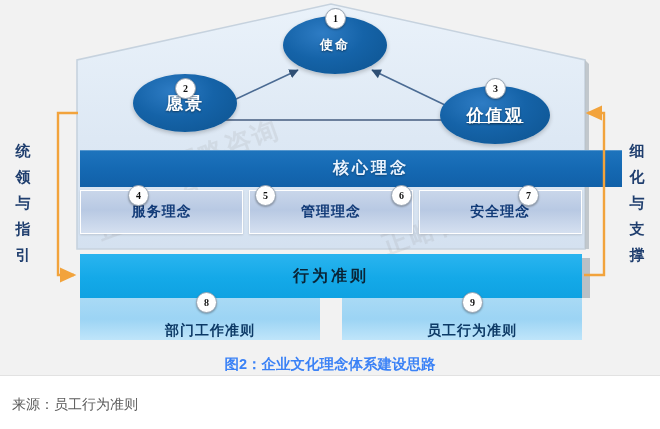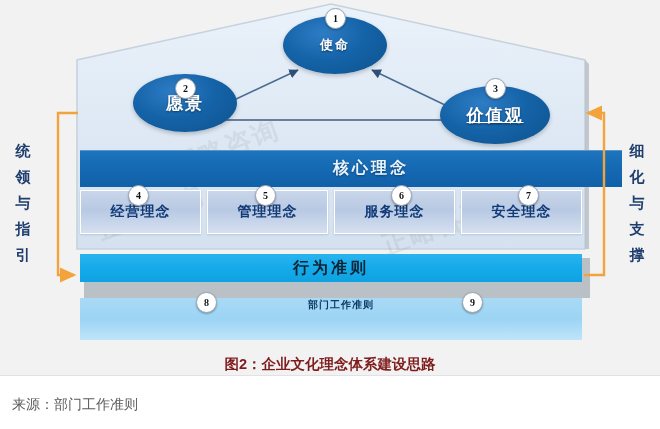--- a/index.html
+++ b/index.html
@@ -134,43 +134,43 @@
   
   .behaviour-shadow{
     position:absolute;
     left:84px; top:258px;
     width:506px; height:40px;
     background:#b9c0c6;
   }
   .behaviour-bar {
     position: absolute;
     left: 80px; top: 254px;
-    width: 502px; height: 28px;
+    width: 502px; height: 44px;
     background: linear-gradient(180deg,#2ab4ef 0%, #14a9e8 55%, #0fa2e2 100%);
     color: #0a2436;
     display:flex; align-items:center; justify-content:center;
     font-size: 16px; font-weight: bold; letter-spacing: 3px;
   }
 
   
   .bottom-row {
     position: absolute;
     left: 80px; top: 298px;
     width: 502px; height: 42px;
     display: flex;
     gap: 22px;
   }
   .bottom-box {
     flex: 1;
     background: linear-gradient(180deg,#a9daf5 0%, #9cd4f4 50%, #bfe5fa 100%);
     display: flex;
-    align-items: flex-start;
+    align-items: flex-end;
     justify-content: center;
     color: #0d3a66;
-    font-size: 10px;
+    font-size: 14px;
     font-weight: bold;
     letter-spacing: 1px;
     padding-left: 20px;
   }
 
   
   .side-label {
     position: absolute;
     width: 26px;
     color: #1f3e6e;
@@ -205,21 +205,21 @@
   }
 
   
   .caption {
     position: absolute;
     left: 0; top: 355px;
     width: 660px;
     text-align: center;
     font-size: 14.5px;
     font-weight: bold;
-    color: #7f1d1d;
+    color: #3b82f6;
   }
   .source {
     position: absolute;
     left: 12px; top: 396px;
     font-size: 14px;
     color: #5a5a5a;
   }
 </style>
 </head>
 <body>
@@ -274,45 +274,45 @@
       <span>价值观</span>
     </div>
     <div class="badge" style="left:485px; top:78px;">3</div>
 
     <div class="core-bar">
       <span>核心理念</span>
     </div>
 
     <div class="concept-row">
       <div class="concept-box">
-        <span>经营理念</span>
+        <span>服务理念</span>
       </div>
       <div class="concept-box">
         <span>管理理念</span>
-      </div>
-      <div class="concept-box">
-        <span>服务理念</span>
       </div>
       <div class="concept-box">
         <span>安全理念</span>
       </div>
     </div>
     <div class="badge" style="left:128px; top:185px;">4</div>
     <div class="badge" style="left:255px; top:185px;">5</div>
     <div class="badge" style="left:391px; top:185px;">6</div>
     <div class="badge" style="left:518px; top:185px;">7</div>
 
     <div class="behaviour-shadow"></div>
     <div class="behaviour-bar">
       <span>行为准则</span>
     </div>
 
     <div class="bottom-row">
       <div class="bottom-box">
         <span>部门工作准则</span>
+      </div>
+      <div class="bottom-box">
+        <span>员工行为准则</span>
       </div>
     </div>
     <div class="badge" style="left:196px; top:292px;">8</div>
     <div class="badge" style="left:462px; top:292px;">9</div>
 
     <svg class="bracket-svg" viewBox="0 0 660 376">
       <defs>
         <marker id="orangeHead" markerWidth="8" markerHeight="8" refX="6" refY="3.2" orient="auto">
           <path d="M0,0 L7,3.2 L0,6.4 z" fill="#f2a33c"></path>
         </marker>
@@ -335,15 +335,15 @@
       <span>细</span>
       <span>化</span>
       <span>与</span>
       <span>支</span>
       <span>撑</span>
     </div>
 
   </div>
 
   <div class="caption">图2：企业文化理念体系建设思路</div>
-  <div class="source">来源：部门工作准则</div>
+  <div class="source">来源：员工行为准则</div>
 
 </div>
 
 </body></html>

